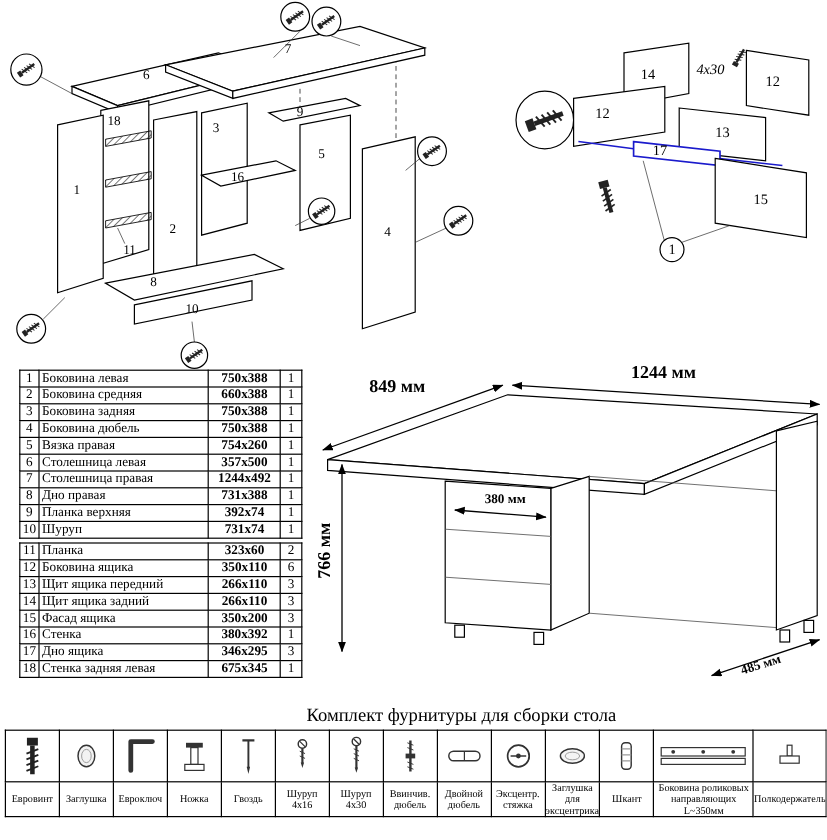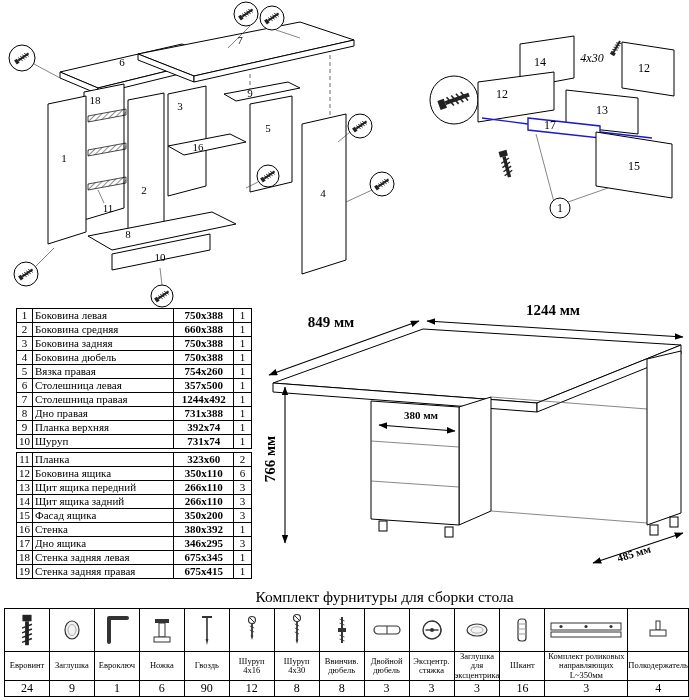--- a/index.html
+++ b/index.html
@@ -369,26 +369,20 @@
             <td class="pc-name">Дно ящика</td>
             <td class="pc-size">346x295</td>
             <td class="pc-qty">3</td>
           </tr>
           <tr>
             <td class="pc-num">18</td>
             <td class="pc-name">Стенка задняя левая</td>
             <td class="pc-size">675x345</td>
             <td class="pc-qty">1</td>
           </tr>
-          <tr>
-            <td class="pc-num">19</td>
-            <td class="pc-name">Стенка задняя правая</td>
-            <td class="pc-size">675x415</td>
-            <td class="pc-qty">1</td>
-          </tr>
         </tbody>
     </table>
   </div>
 
   <svg class="dim-diagram" viewBox="0 0 434 300">
     <g>
       <polygon class="panel" points="18,92 168,38 426,54 282,112"></polygon>
       <polygon class="panel" points="18,92 282,112 282,121 18,101"></polygon>
       <polygon class="panel" points="282,112 426,54 426,63 282,121"></polygon>
     </g>
@@ -572,34 +566,18 @@
           <td class="hw-name">Евроключ</td>
           <td class="hw-name">Ножка</td>
           <td class="hw-name">Гвоздь</td>
           <td class="hw-name">Шуруп 4x16</td>
           <td class="hw-name">Шуруп 4x30</td>
           <td class="hw-name">Ввинчив. дюбель</td>
           <td class="hw-name">Двойной дюбель</td>
           <td class="hw-name">Эксцентр. стяжка</td>
           <td class="hw-name">Заглушка для эксцентрика</td>
           <td class="hw-name">Шкант</td>
-          <td class="hw-name">Комплект роликовых направляющих L~350мм</td>
+          <td class="hw-name">Боковина роликовых направляющих L~350мм</td>
           <td class="hw-name">Полкодержатель</td>
-        </tr>
-      <tr>
-          <td class="hw-qty">24</td>
-          <td class="hw-qty">9</td>
-          <td class="hw-qty">1</td>
-          <td class="hw-qty">6</td>
-          <td class="hw-qty">90</td>
-          <td class="hw-qty">12</td>
-          <td class="hw-qty">8</td>
-          <td class="hw-qty">8</td>
-          <td class="hw-qty">3</td>
-          <td class="hw-qty">3</td>
-          <td class="hw-qty">3</td>
-          <td class="hw-qty">16</td>
-          <td class="hw-qty">3</td>
-          <td class="hw-qty">4</td>
         </tr>
     </tbody>
   </table>
 </div>
 
 </body></html>

